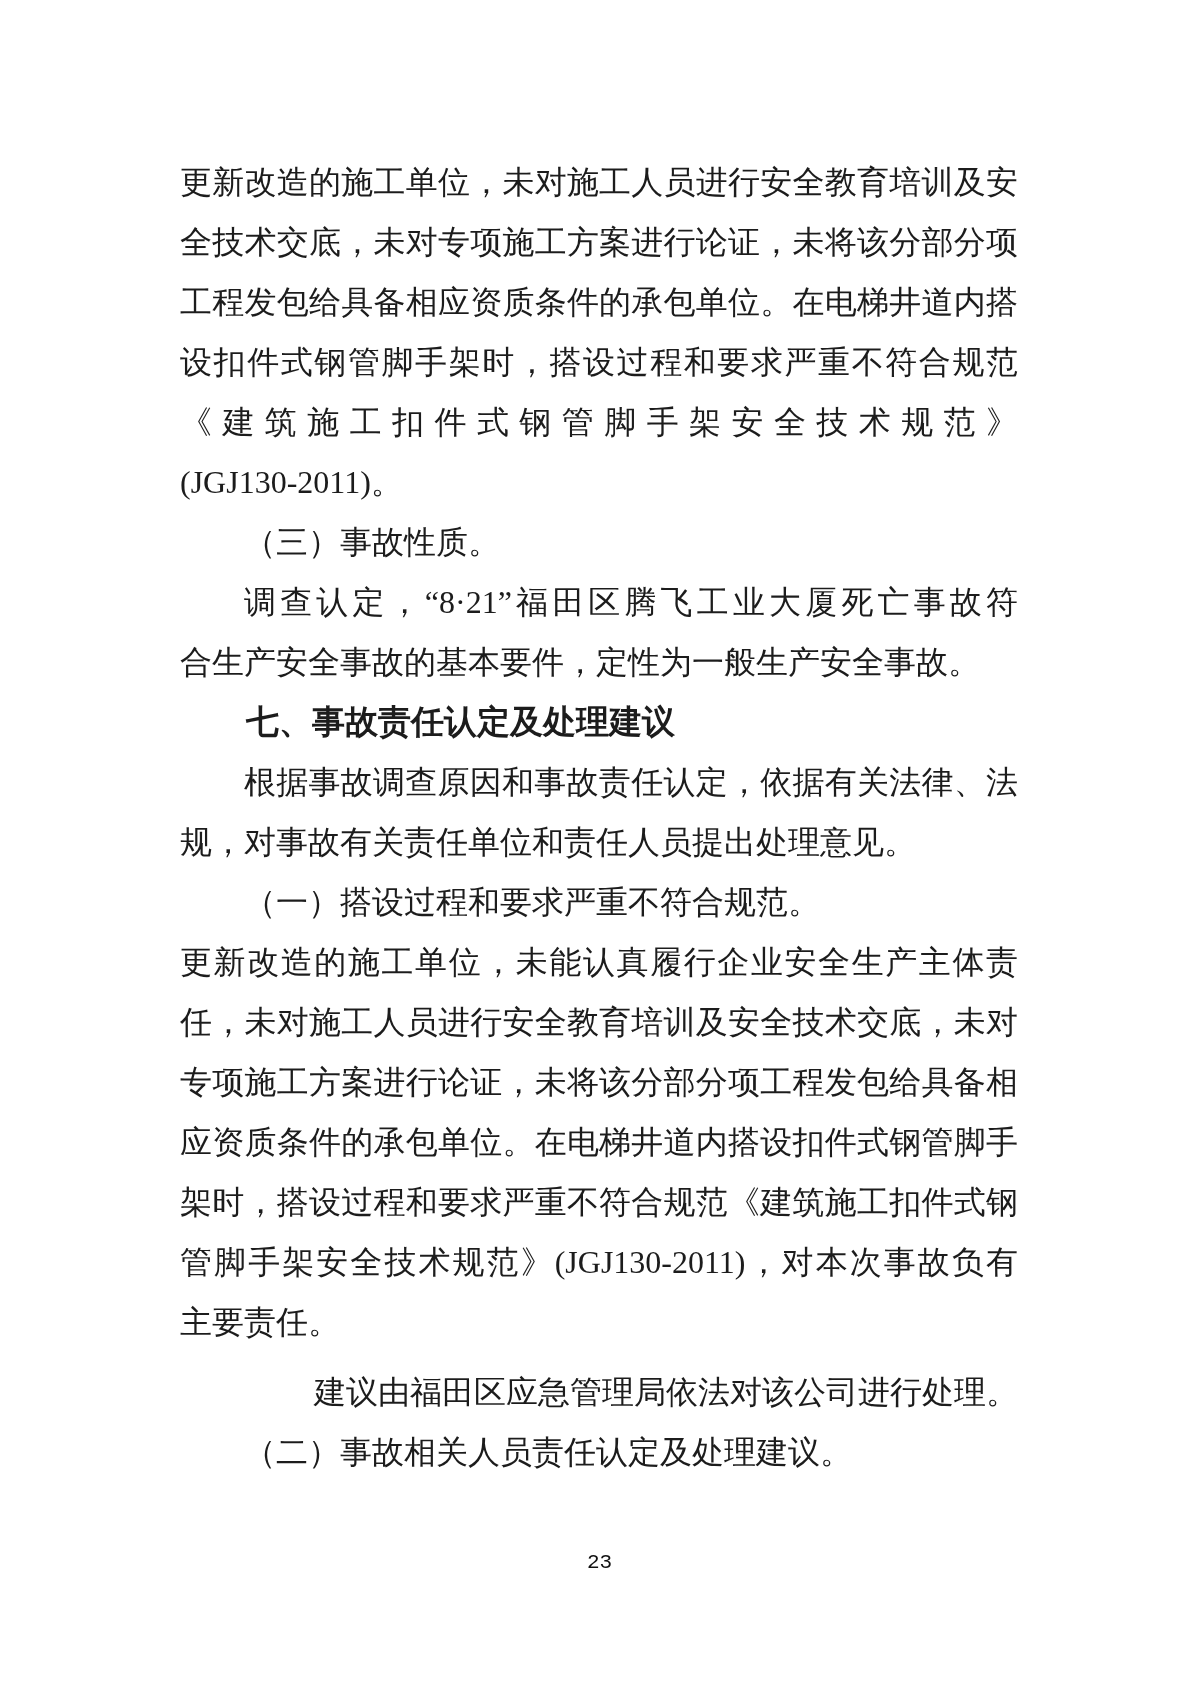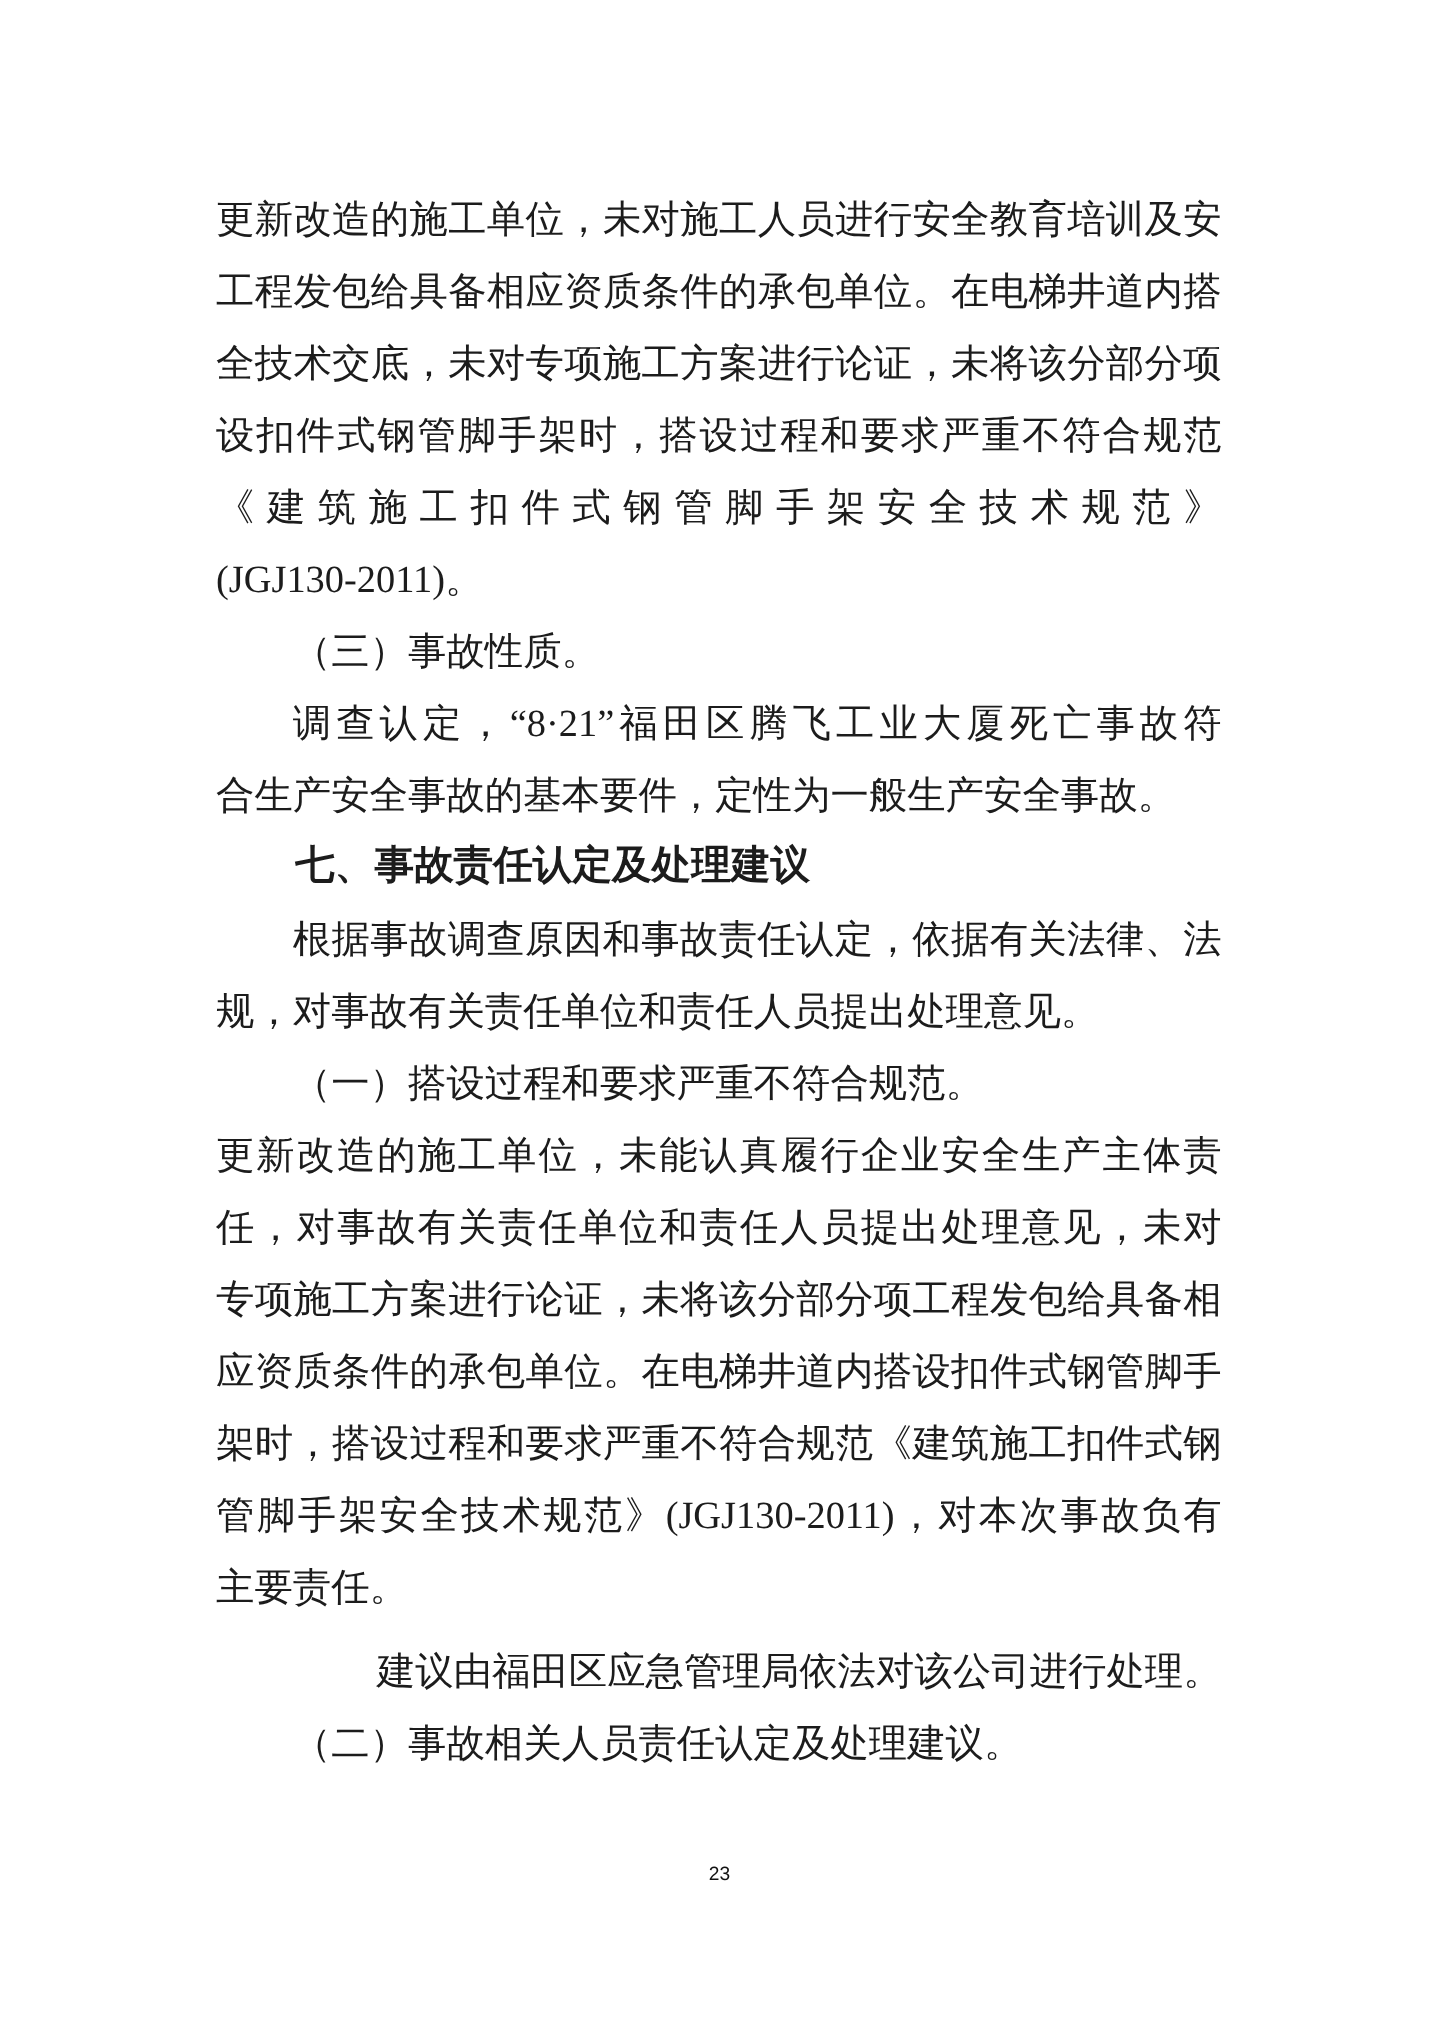--- a/index.html
+++ b/index.html
@@ -51,46 +51,46 @@
   .line.gap-before {
     margin-top: 10px;
     text-align: right;
   }
   .page-number {
     position: absolute;
     left: 0;
     top: 1549px;
     width: 1199px;
     text-align: center;
-    font-family: Liberation Sans, sans-serif;
-    font-size: 16px;
+    font-family: Liberation Mono, monospace;
+    font-size: 21px;
     line-height: 28px;
     color: #111111;
   }
 </style>
 </head>
 <body>
 
 <div class="page">
   <div class="text-block">
     <div class="line full">更新改造的施工单位，未对施工人员进行安全教育培训及安</div>
+    <div class="line full">全技术交底，未对专项施工方案进行论证，未将该分部分项</div>
     <div class="line full">工程发包给具备相应资质条件的承包单位。在电梯井道内搭</div>
-    <div class="line full">全技术交底，未对专项施工方案进行论证，未将该分部分项</div>
     <div class="line full">设扣件式钢管脚手架时，搭设过程和要求严重不符合规范</div>
     <div class="line full">《建筑施工扣件式钢管脚手架安全技术规范》</div>
     <div class="line">(JGJ130-2011)。</div>
     <div class="line indent">（三）事故性质。</div>
     <div class="line full indent">调查认定，“8·21”福田区腾飞工业大厦死亡事故符</div>
     <div class="line">合生产安全事故的基本要件，定性为一般生产安全事故。</div>
     <div class="line heading indent">七、事故责任认定及处理建议</div>
     <div class="line full indent">根据事故调查原因和事故责任认定，依据有关法律、法</div>
     <div class="line">规，对事故有关责任单位和责任人员提出处理意见。</div>
     <div class="line indent">（一）搭设过程和要求严重不符合规范。</div>
     <div class="line full">更新改造的施工单位，未能认真履行企业安全生产主体责</div>
-    <div class="line full">任，对事故有关责任单位和责任人员提出处理意见，未对</div>
+    <div class="line full">任，未对施工人员进行安全教育培训及安全技术交底，未对</div>
     <div class="line full">专项施工方案进行论证，未将该分部分项工程发包给具备相</div>
     <div class="line full">应资质条件的承包单位。在电梯井道内搭设扣件式钢管脚手</div>
     <div class="line full">架时，搭设过程和要求严重不符合规范《建筑施工扣件式钢</div>
     <div class="line full">管脚手架安全技术规范》(JGJ130-2011)，对本次事故负有</div>
     <div class="line">主要责任。</div>
     <div class="line indent gap-before">建议由福田区应急管理局依法对该公司进行处理。</div>
     <div class="line indent">（二）事故相关人员责任认定及处理建议。</div>
   </div>
 
   <div class="page-number">23</div>

